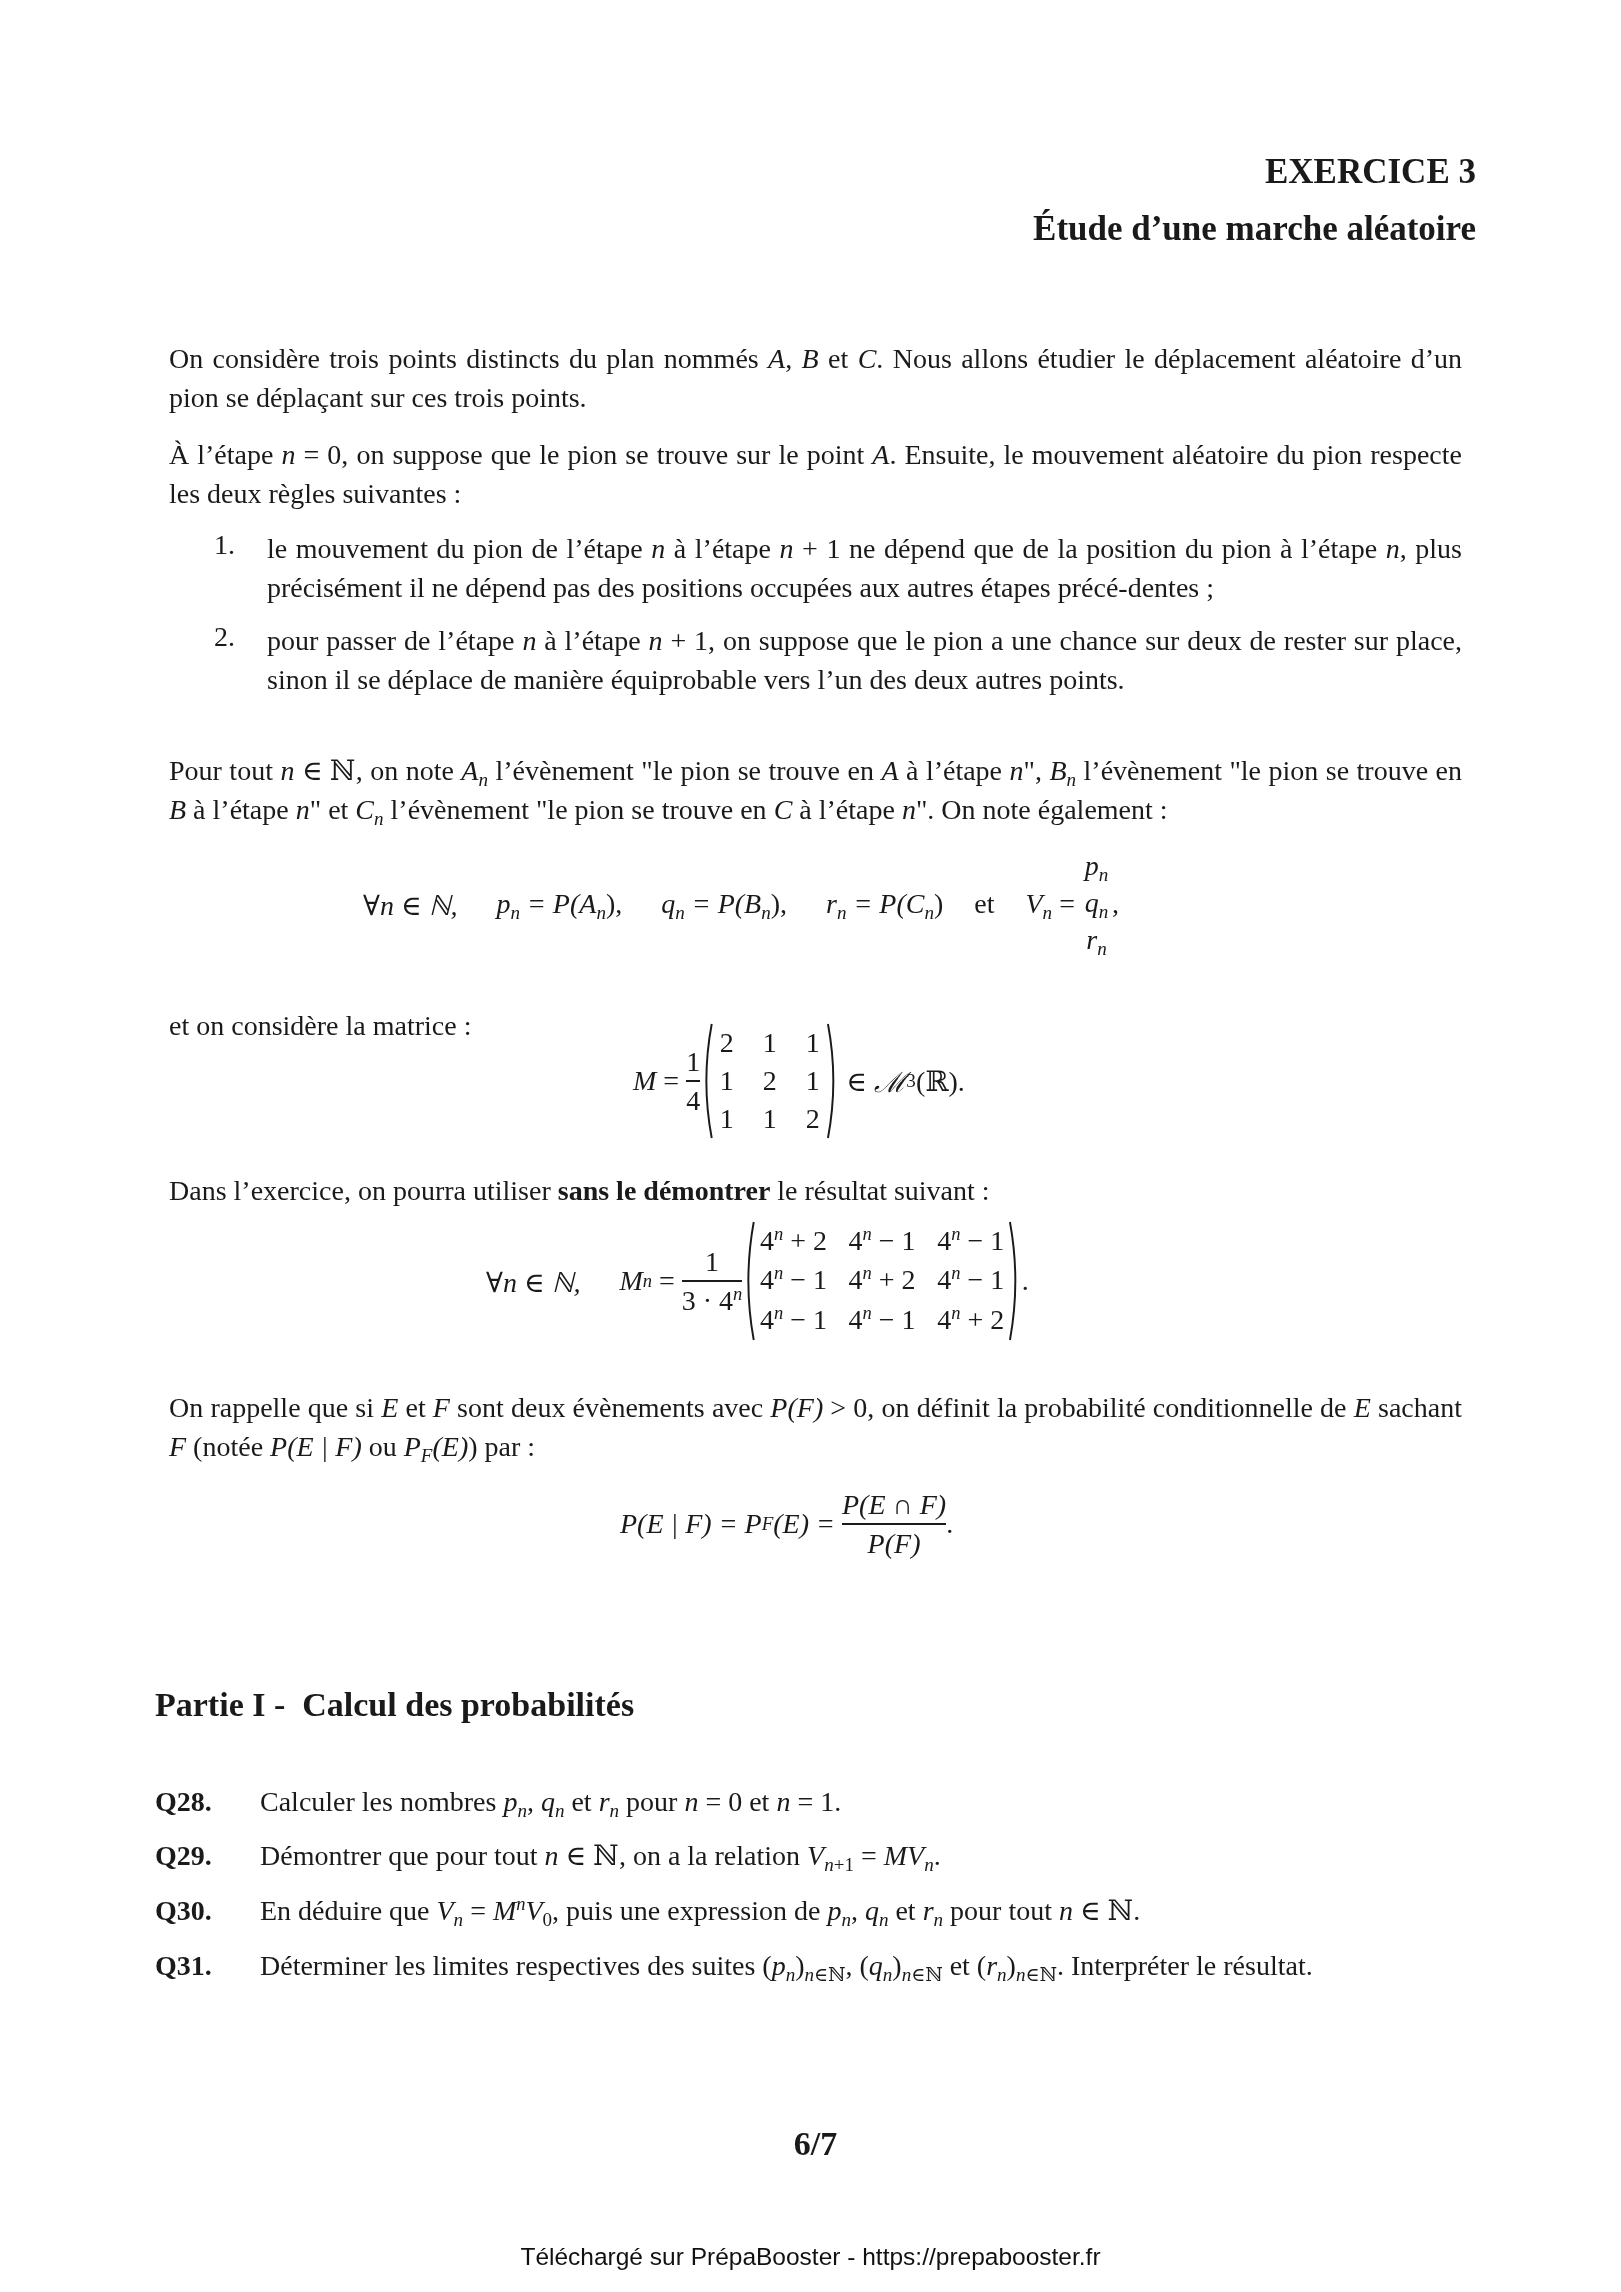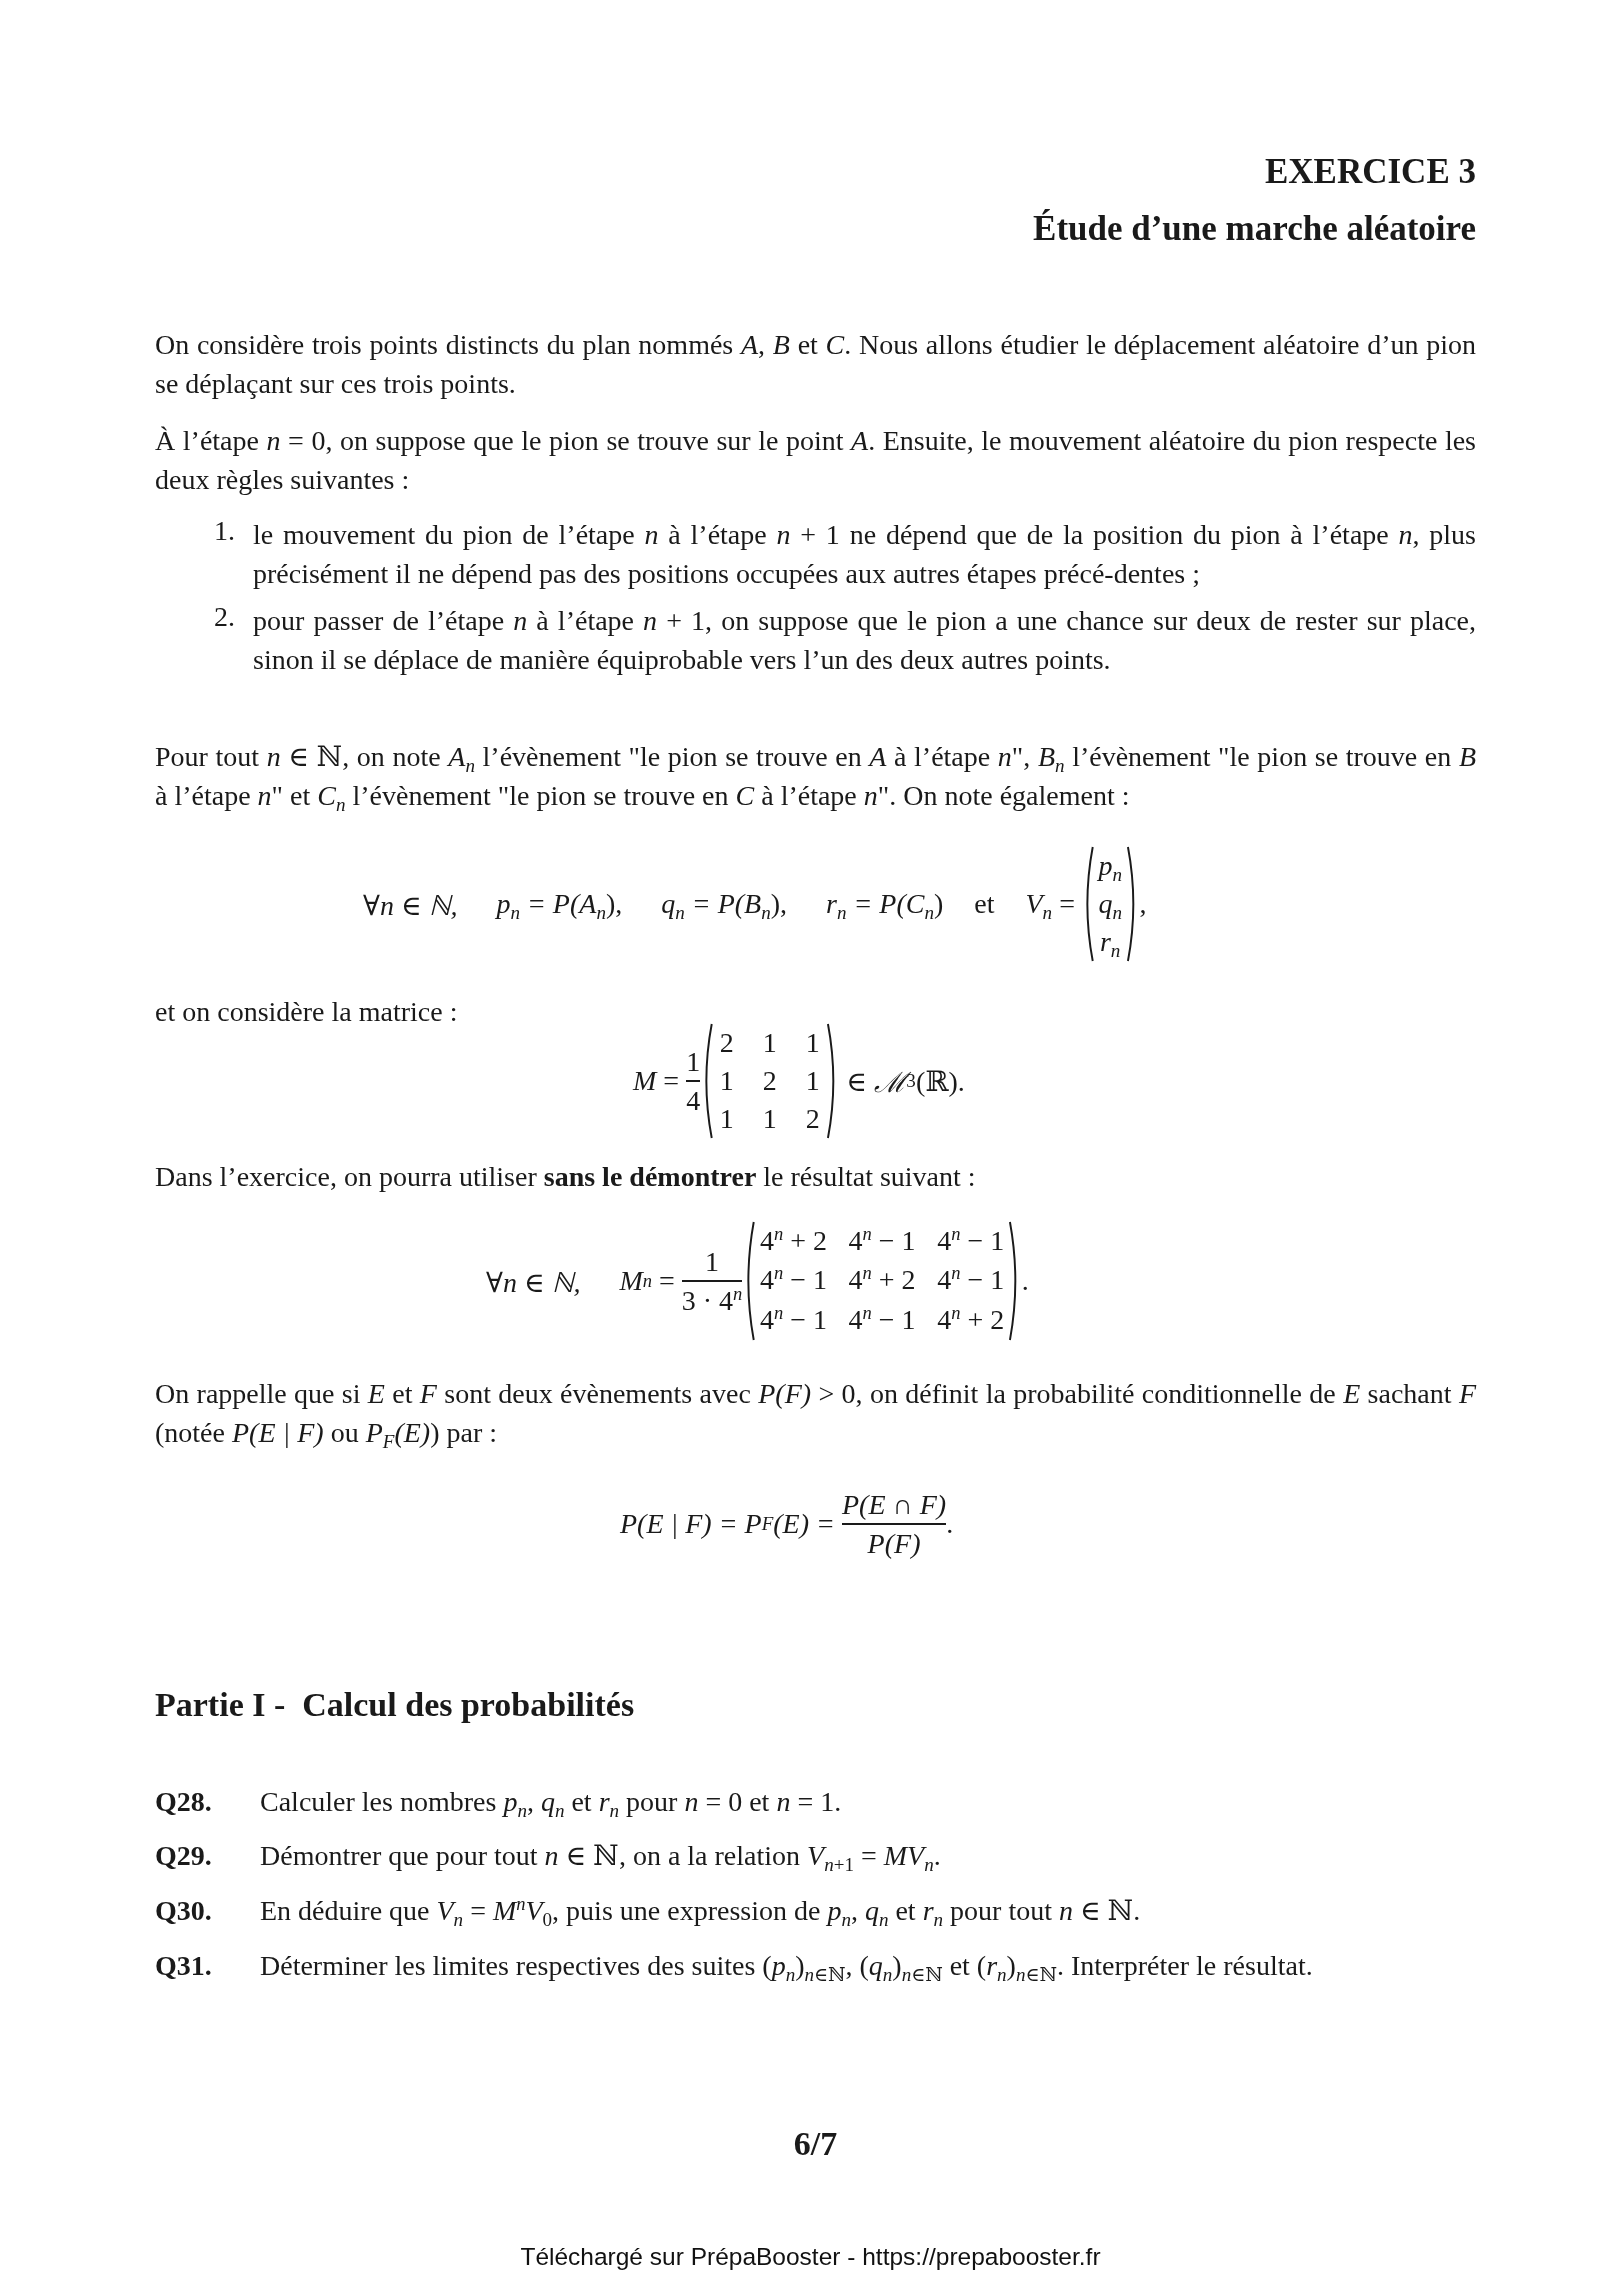--- a/index.html
+++ b/index.html
@@ -9,21 +9,21 @@
       color:#1a1a1a;
       font-size:28px;
     }
     .page { position:absolute; left:155px; top:0; width:1321px; }
     .title {
       position:absolute; left:0; width:1321px; text-align:right;
       font-weight:bold; font-size:35px;
     }
     .t1 { top:152px; }
     .t2 { top:209px; }
-    p, .line { margin:0; line-height:39px; text-align:justify; }
+    p, .line { margin:14px; line-height:39px; text-align:justify; }
     .block { position:absolute; left:0; width:1321px; }
     i, .m { font-style:italic; }
     sub { font-size:0.68em; vertical-align:-0.3em; line-height:0; }
     sup { font-size:0.66em; vertical-align:0.55em; line-height:0; }
     .list-item { position:relative; padding-left:98px; }
     .list-item .num { position:absolute; left:59px; top:0; }
     .eq { position:absolute; left:0; width:1321px; }
     .matrix { display:inline-flex; align-items:stretch; vertical-align:middle; }
     .paren { font-size:0; width:13.7px; position:relative; }
     .paren svg { position:absolute; top:0; height:100%; width:13.7px; }
@@ -83,21 +83,21 @@
       <span><i>p</i><sub><i>n</i></sub><i> = P(A</i><sub><i>n</i></sub><span>),</span></span>
       <span style="display:inline-block; width:39px;"></span>
       <span><i>q</i><sub><i>n</i></sub><i> = P(B</i><sub><i>n</i></sub><span>),</span></span>
       <span style="display:inline-block; width:39px;"></span>
       <span><i>r</i><sub><i>n</i></sub><i> = P(C</i><sub><i>n</i></sub><span>)</span></span>
       <span style="display:inline-block; width:31px;"></span>
       <span>et</span>
       <span style="display:inline-block; width:31px;"></span>
       <span><i>V</i><sub><i>n</i></sub><span> =</span></span>
       <span style="display:inline-block; width:5.9px;"></span>
-      <span class="matrix" style="height:118px;">
+      <span class="matrix" style="height:118px;flex-direction:column;">
         <span class="paren">
             <svg viewBox="0 0 14 120" preserveAspectRatio="none">
               <path d="M12 2 Q1 60 12 118" stroke="#1a1a1a" stroke-width="2" fill="none"></path>
             </svg>
           </span>
         <span class="mgrid" style="grid-template-columns:auto; padding:2px 3.9px;">
           <span><i>p</i><sub><i>n</i></sub></span>
           <span><i>q</i><sub><i>n</i></sub></span>
           <span><i>r</i><sub><i>n</i></sub></span>
         </span>

